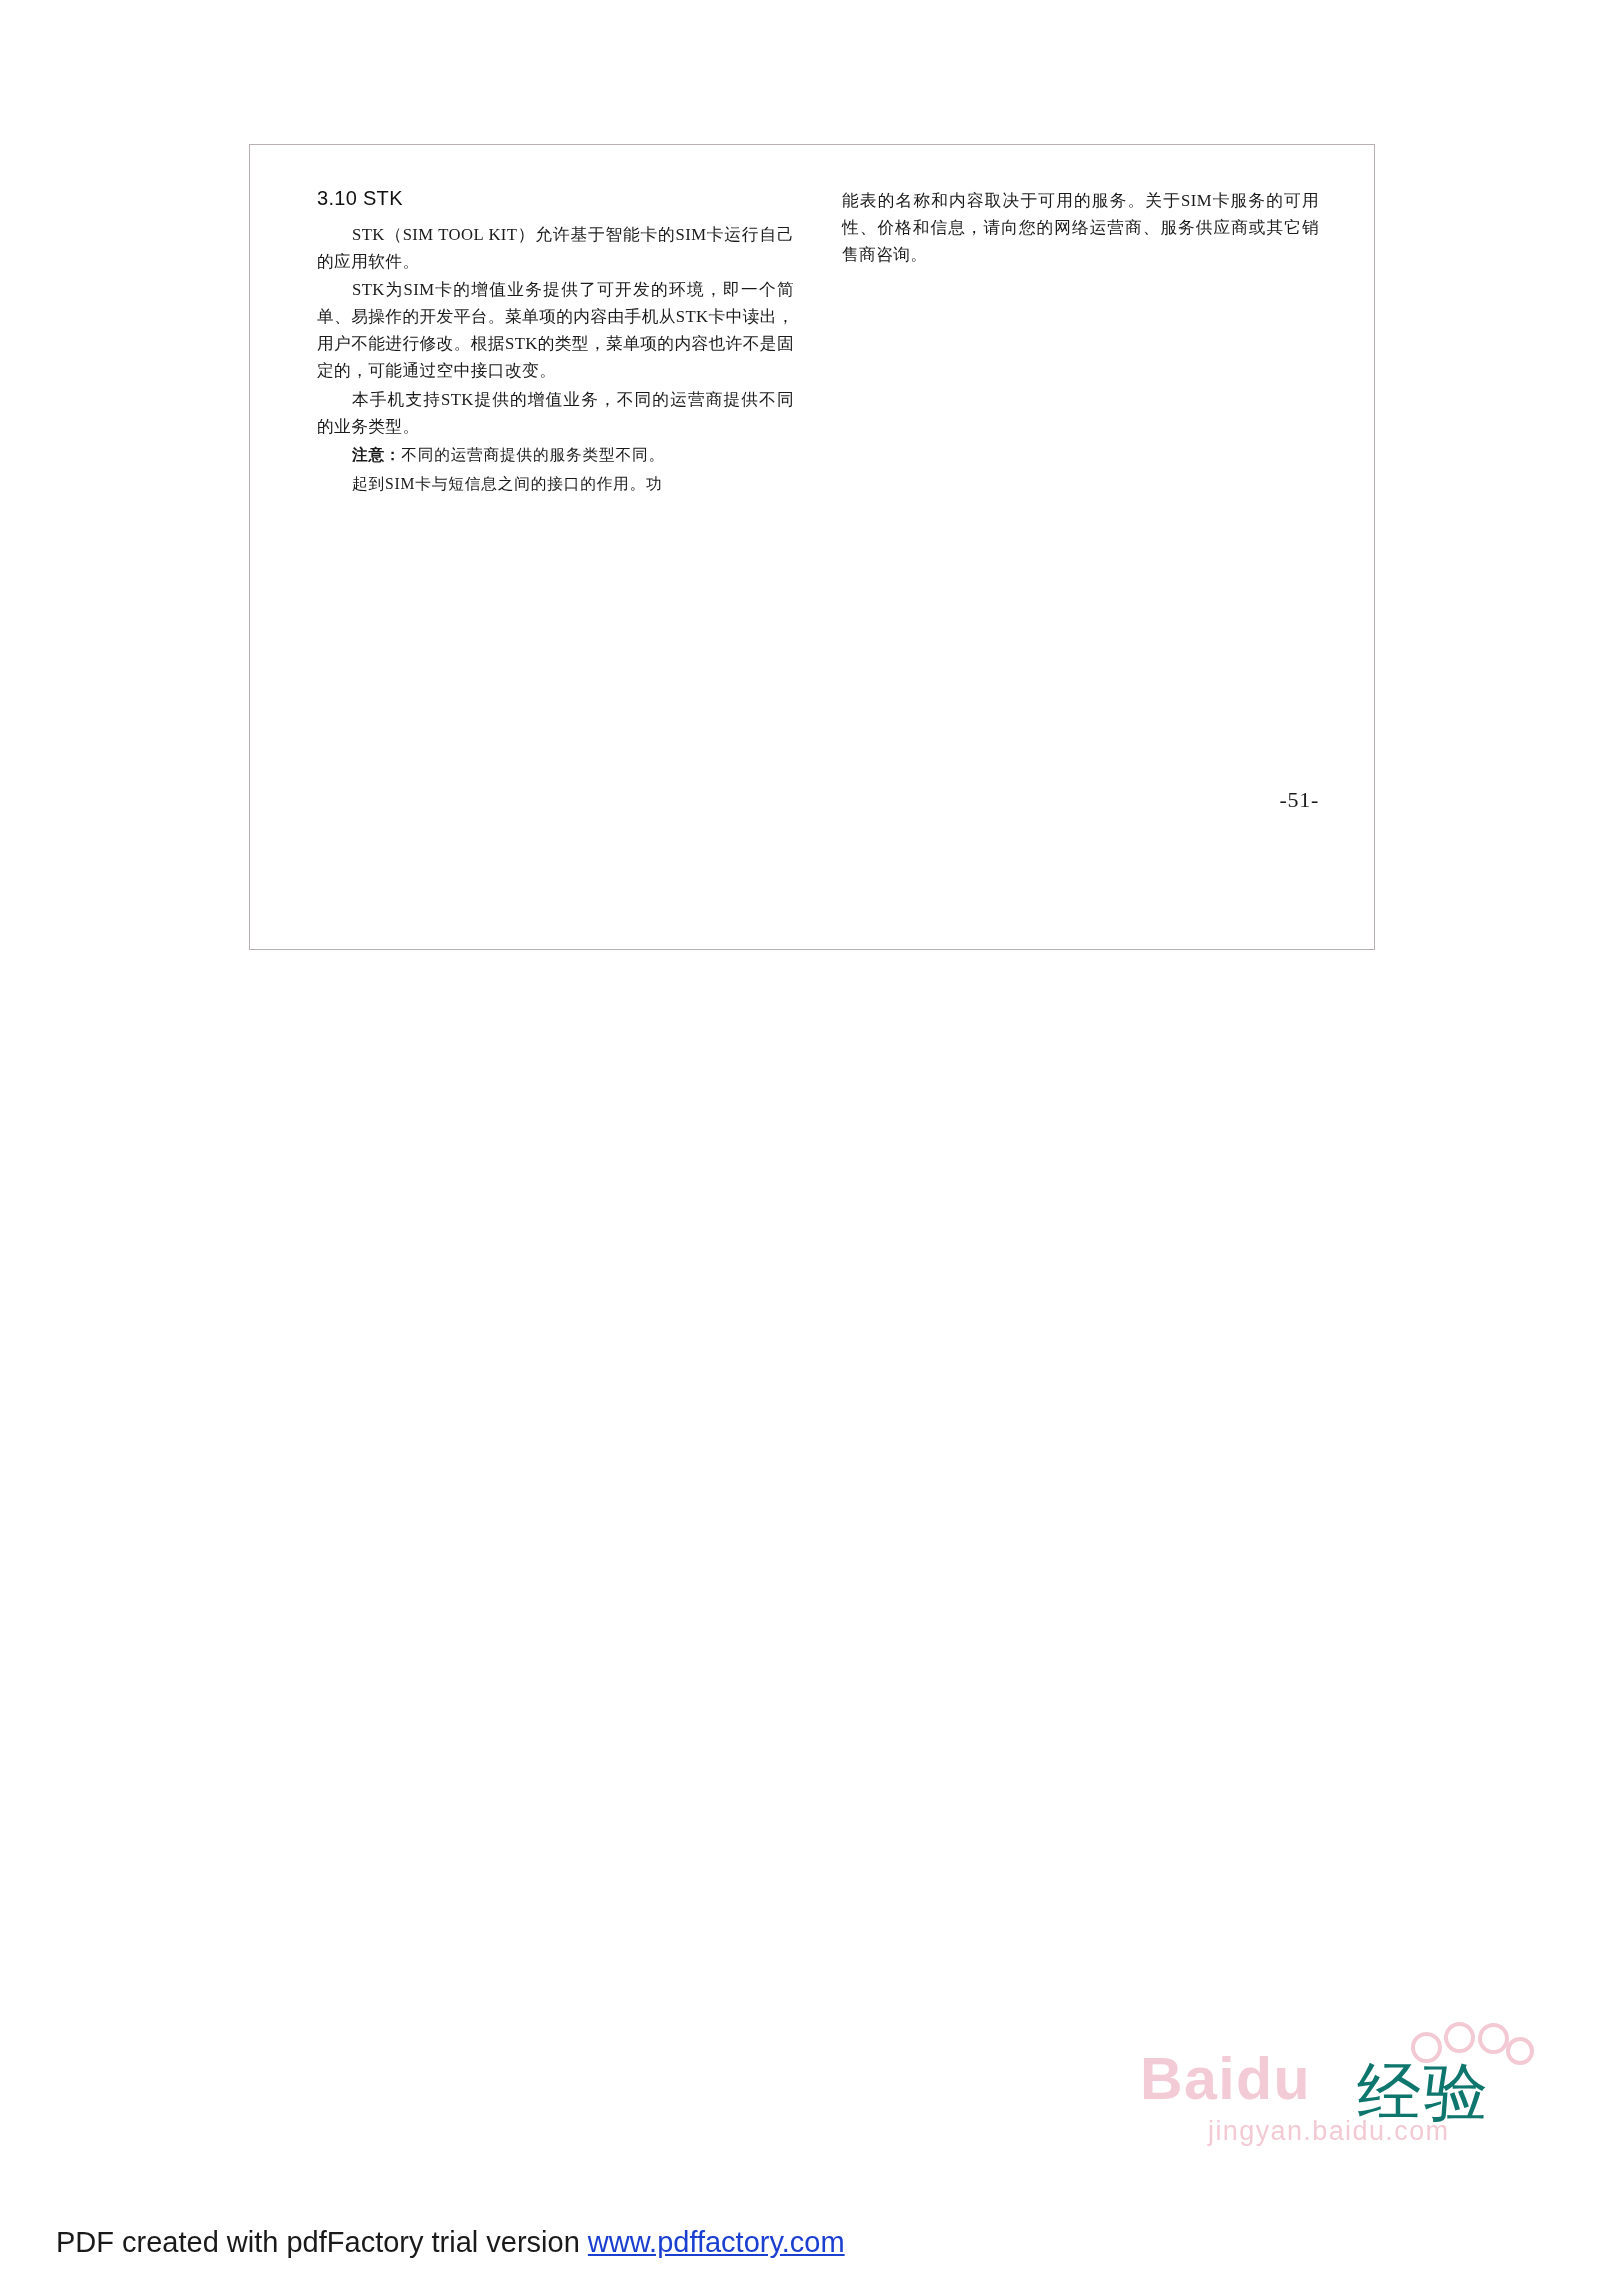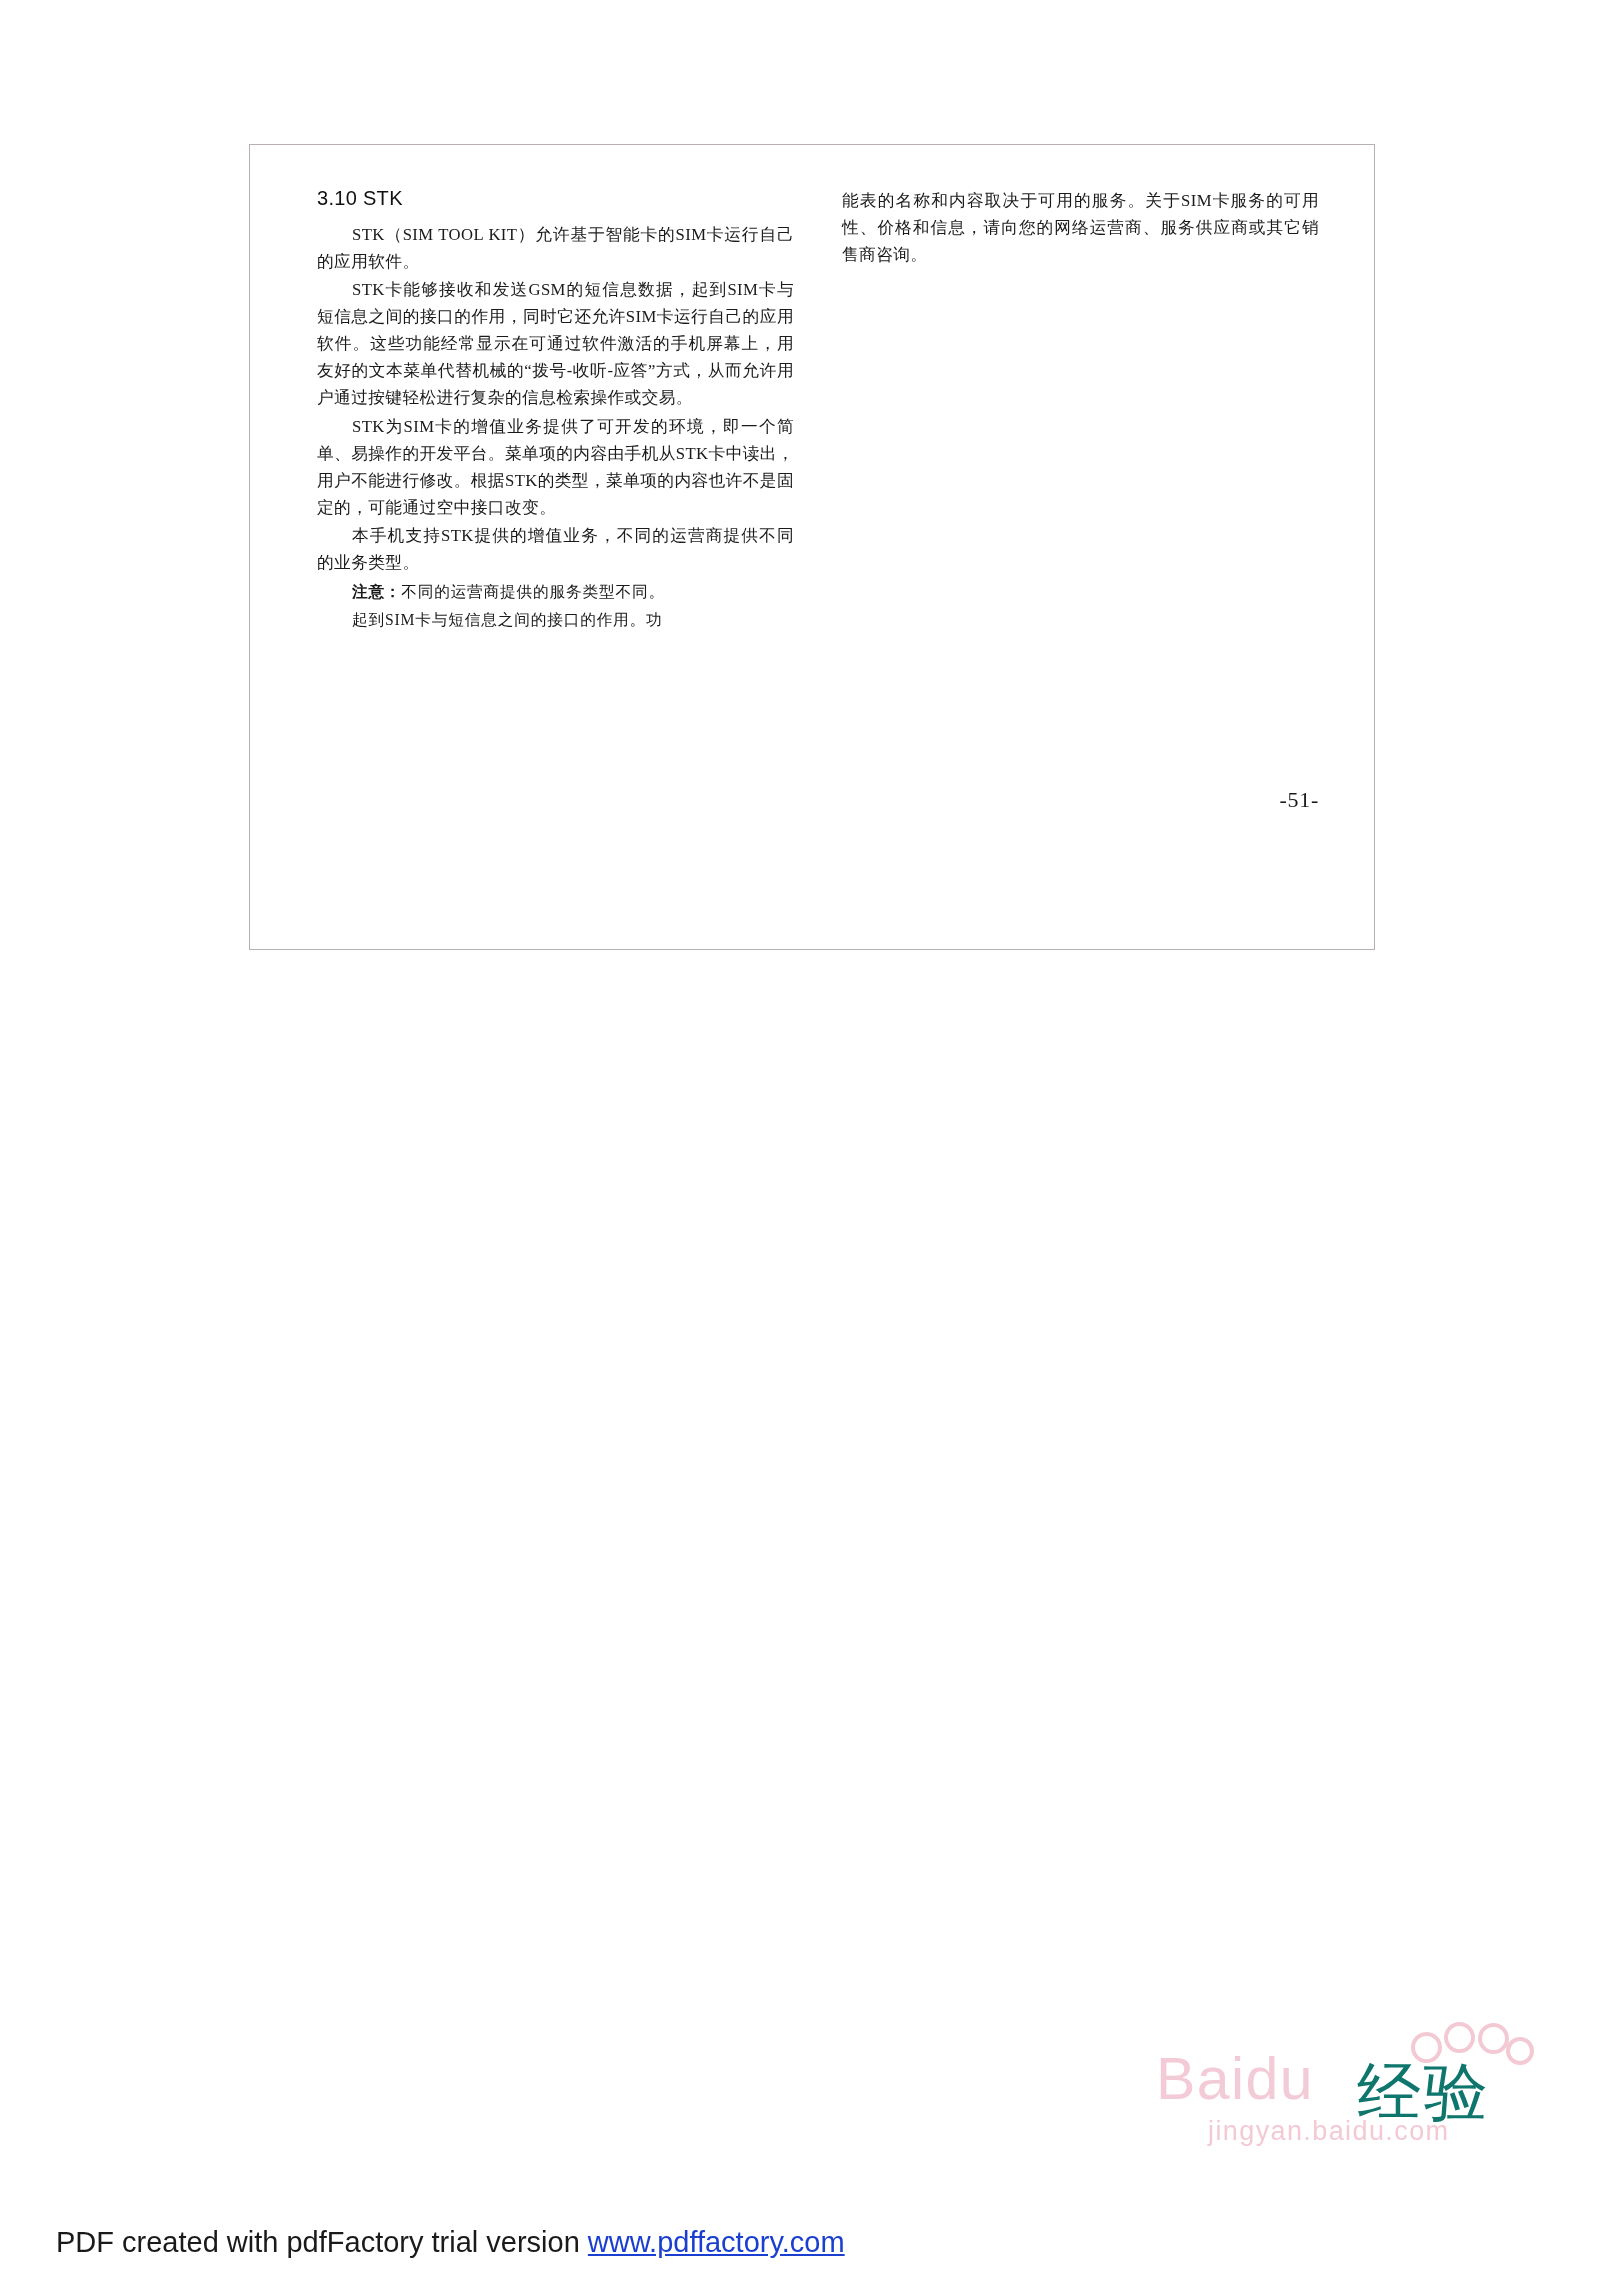--- a/index.html
+++ b/index.html
@@ -101,26 +101,25 @@
     width: 409px;
     height: 150px;
     user-select: none;
   }
   .wm-main {
     position: absolute;
     left: 0;
     top: 0;
     font-family: "Liberation Sans", sans-serif;
     font-size: 59px;
-    font-weight: normal;
+    font-weight: bold;
     color: #f3c9d4;
     letter-spacing: 1.4px;
     white-space: nowrap;
     opacity: 0.95;
-    margin-left: 16px;
   }
   .wm-cn {
     position: absolute;
     left: 217px;
     top: 4.1px;
     font-family: "Liberation Sans", sans-serif;
     font-size: 64px;
     font-weight: normal;
     color: #0f766e;
     letter-spacing: 2.7px;
@@ -181,21 +180,20 @@
 
 <div class="doc-frame">
   <div class="doc-inner">
     <div class="columns">
 
       <div class="col col-left">
         <h2 class="section-title">3.10 STK</h2>
 
         <p class="para">STK（SIM TOOL KIT）允许基于智能卡的SIM卡运行自己的应用软件。</p>
 
-        <p class="para">STK卡能够接收和发送GSM的短信息数据，起到SIM卡与短信息之间的接口的作用，同时它还允许SIM卡运行自己的应用软件。这些功能经常显示在可通过软件激活的手机屏幕上，用友好的文本菜单代替机械的“拨号-收听-应答”方式，从而允许用户通过按键轻松进行复杂的信息检索操作或交易。</p>
 
         <p class="para">STK为SIM卡的增值业务提供了可开发的环境，即一个简单、易操作的开发平台。菜单项的内容由手机从STK卡中读出，用户不能进行修改。根据STK的类型，菜单项的内容也许不是固定的，可能通过空中接口改变。</p>
 
         <p class="para">本手机支持STK提供的增值业务，不同的运营商提供不同的业务类型。</p>
 
         <p class="note">
           <span class="note-label">注意：</span><span>不同的运营商提供的服务类型不同。</span>
         </p>
 
         <p class="note">起到SIM卡与短信息之间的接口的作用。功</p>

